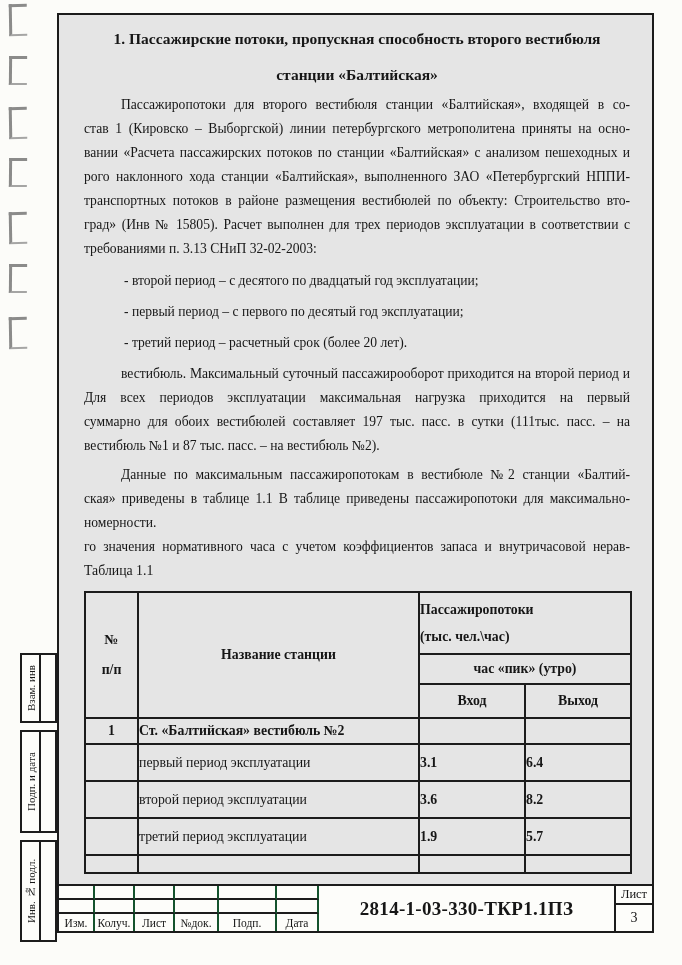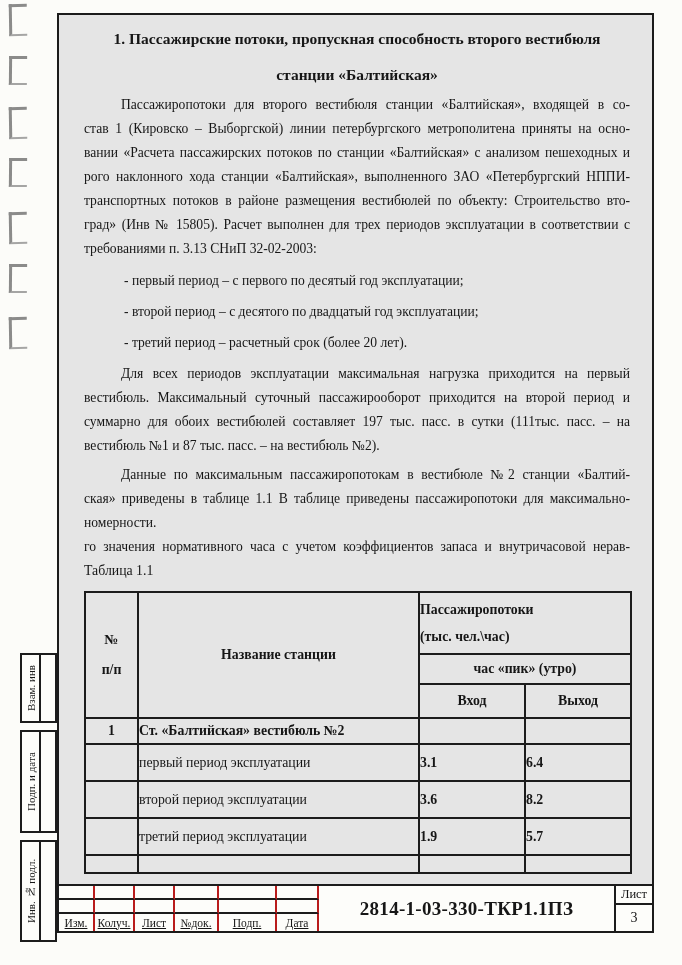--- a/index.html
+++ b/index.html
@@ -73,21 +73,21 @@
   
   .titleblock{
     position:absolute;left:0;right:0;bottom:0;height:45px;
     border-top:2px solid #1c1c1c;display:flex;background:#fdfdfa;
   }
   .tb-grid{
     display:grid;width:260px;flex:0 0 260px;
     grid-template-columns:36px 40px 40px 44px 58px 42px;
     grid-template-rows:14px 14px 1fr;
   }
-  .tb-cell{border-right:2px solid #b91c1c;border-bottom:2px solid #1c1c1c;text-decoration:underline;}
+  .tb-cell{border-right:2px solid #14532d;border-bottom:2px solid #1c1c1c;}
   .tb-cell.lastrow{
     border-bottom:none;font-size:11.5px;text-align:center;
     display:flex;align-items:center;justify-content:center;
     white-space:nowrap;overflow:hidden;
   }
   .tb-doc{
     flex:1;border-right:2px solid #1c1c1c;
     display:flex;align-items:center;justify-content:center;
     font-weight:bold;font-size:19px;letter-spacing:.3px;white-space:nowrap;
   }
@@ -159,27 +159,27 @@
         <div class="paragraph">
           <div class="line">Пассажиропотоки для второго вестибюля станции «Балтийская», входящей в со-</div>
           <div class="line">став 1 (Кировско – Выборгской) линии петербургского метрополитена приняты на осно-</div>
           <div class="line">вании «Расчета пассажирских потоков по станции «Балтийская» с анализом пешеходных и</div>
           <div class="line">рого наклонного хода станции «Балтийская», выполненного ЗАО «Петербургский НППИ-</div>
           <div class="line">транспортных потоков в районе размещения вестибюлей по объекту: Строительство вто-</div>
           <div class="line">град» (Инв № 15805). Расчет выполнен для трех периодов эксплуатации в соответствии с</div>
           <div class="line last">требованиями п. 3.13 СНиП 32-02-2003:</div>
         </div>
         <div class="bullets">
+          <div class="bullet-item">- второй период – с десятого по двадцатый год эксплуатации;</div>
           <div class="bullet-item">- первый период – с первого по десятый год эксплуатации;</div>
-          <div class="bullet-item">- второй период – с десятого по двадцатый год эксплуатации;</div>
           <div class="bullet-item">- третий период – расчетный срок (более 20 лет).</div>
         </div>
         <div class="paragraph p-gap2">
+          <div class="line">вестибюль. Максимальный суточный пассажирооборот приходится на второй период и</div>
           <div class="line">Для всех периодов эксплуатации максимальная нагрузка приходится на первый</div>
-          <div class="line">вестибюль. Максимальный суточный пассажирооборот приходится на второй период и</div>
           <div class="line">суммарно для обоих вестибюлей составляет 197 тыс. пасс. в сутки (111тыс. пасс. – на</div>
           <div class="line last">вестибюль №1 и 87 тыс. пасс. – на вестибюль №2).</div>
         </div>
         <div class="paragraph p-gap3">
           <div class="line">Данные по максимальным пассажиропотокам в вестибюле №2 станции «Балтий-</div>
           <div class="line">ская» приведены в таблице 1.1  В таблице приведены пассажиропотоки для максимально-</div>
           <div class="line last">номерности.</div>
           <div class="line">го значения нормативного часа с учетом коэффициентов запаса и внутричасовой нерав-</div>
         </div>
       </div>

